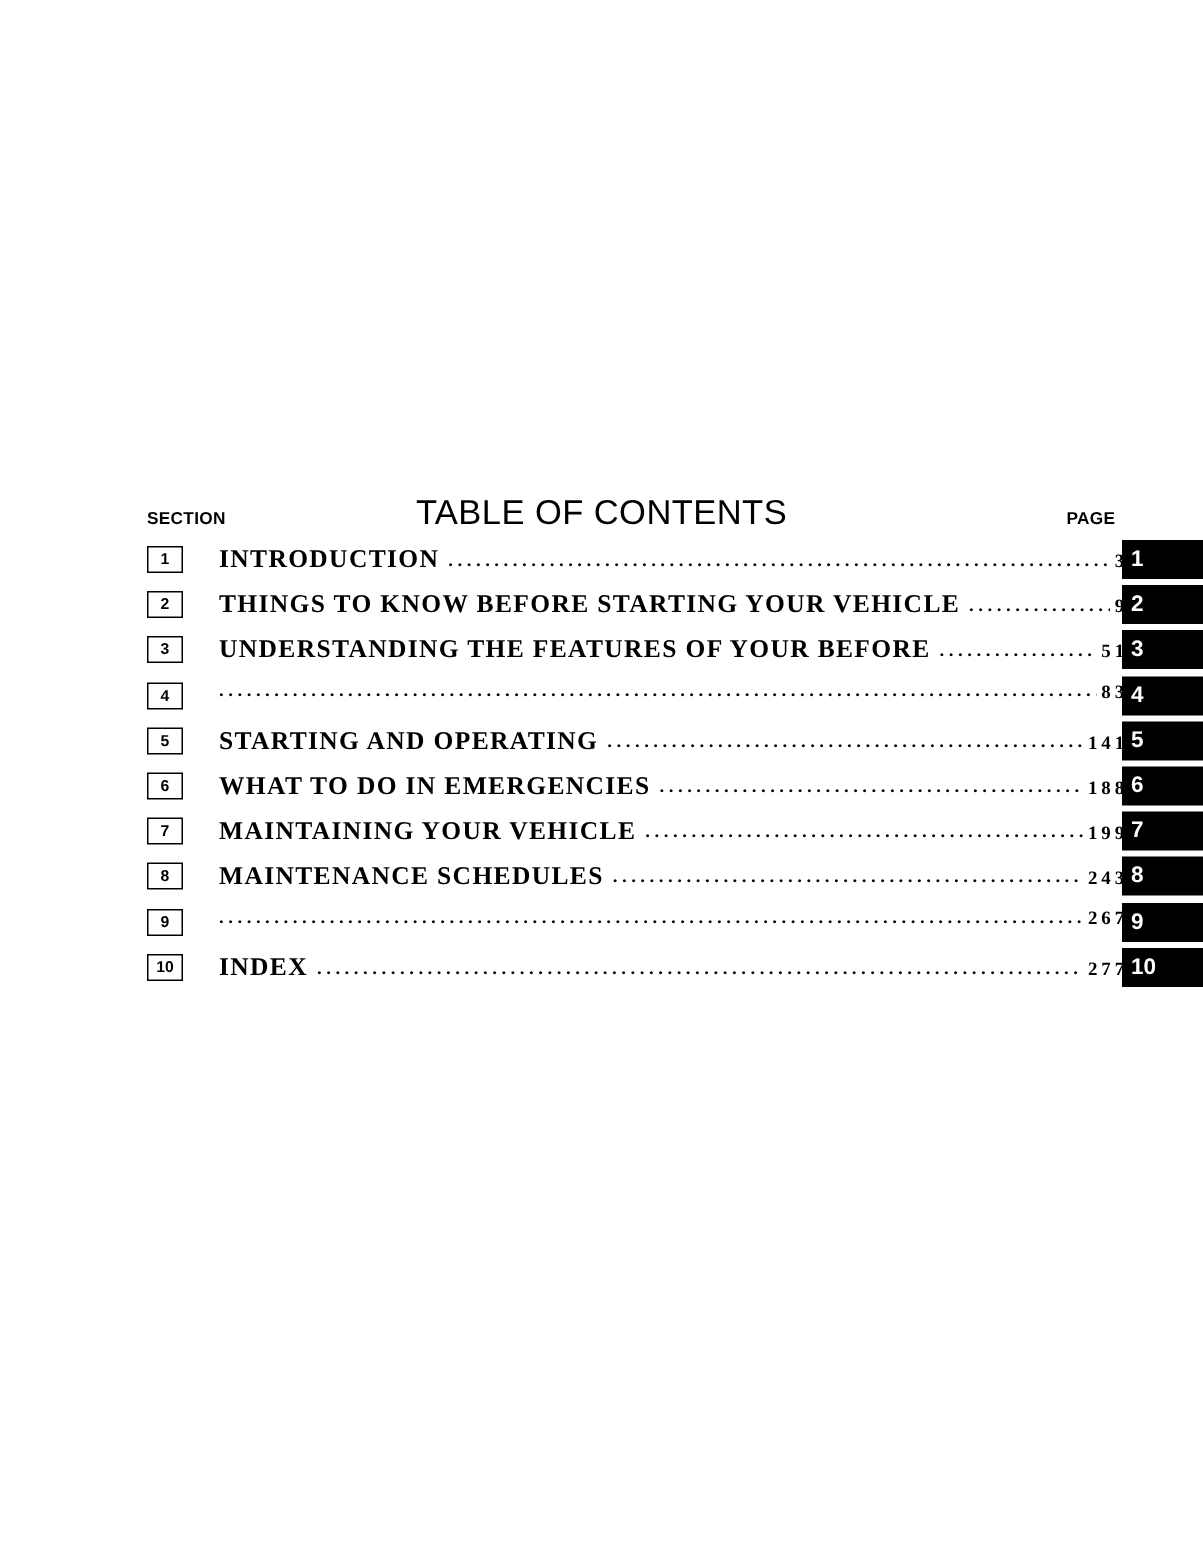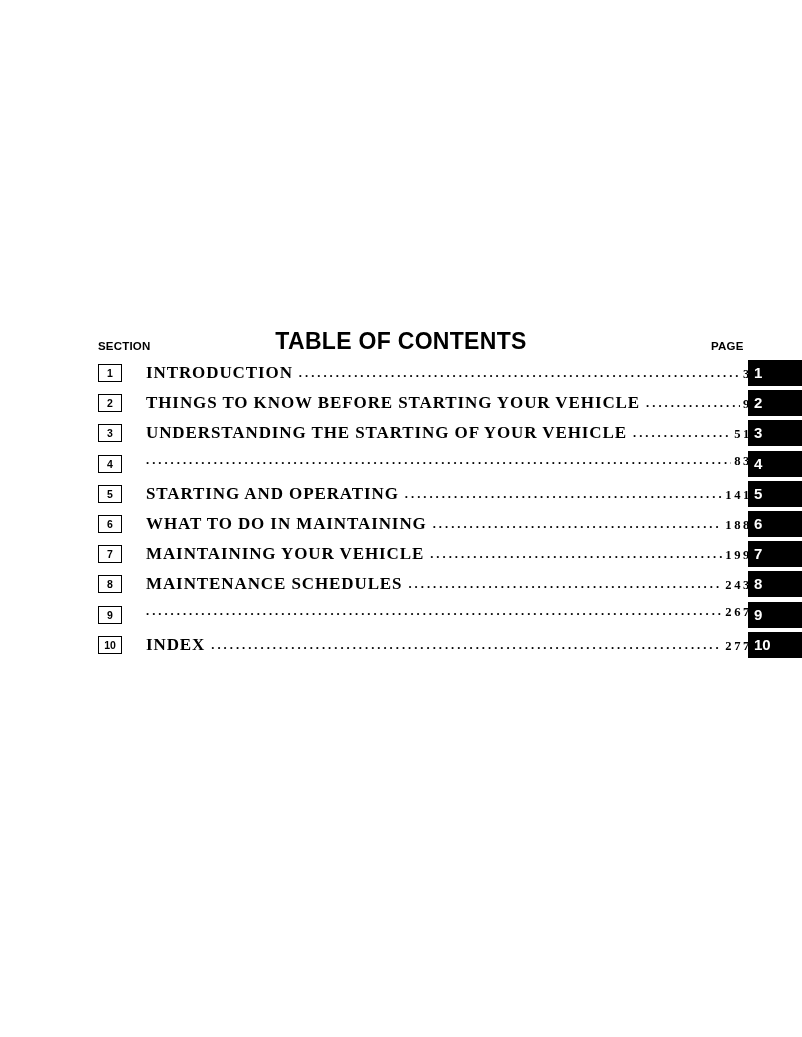--- a/index.html
+++ b/index.html
@@ -41,21 +41,21 @@
     font-size: 11.5px;
     letter-spacing: 0.2px;
   }
   .toc-title {
     position: absolute;
     left: 0;
     top: 328px;
     width: 802px;
     text-align: center;
     font-family: "Liberation Sans", sans-serif;
-    font-weight: bold;
+    font-weight: normal;
     font-size: 23px;
     letter-spacing: 0.3px;
   }
   .label-page {
     position: absolute;
     left: 711px;
     top: 340px;
     font-family: "Liberation Sans", sans-serif;
     font-weight: bold;
     font-size: 11.5px;
@@ -174,21 +174,21 @@
         <span class="entry-title">THINGS TO KNOW BEFORE STARTING YOUR VEHICLE</span>
         <span class="dots">............................................................................................................................</span>
         <span class="entry-page">9</span>
       </div>
       <div class="tab">2</div>
     </div>
 
     <div class="toc-row">
       <div class="sec-box">3</div>
       <div class="entry">
-        <span class="entry-title">UNDERSTANDING THE STARTING OF YOUR VEHICLE</span>
+        <span class="entry-title">UNDERSTANDING THE FEATURES OF YOUR BEFORE</span>
         <span class="dots">............................................................................................................................</span>
         <span class="entry-page">51</span>
       </div>
       <div class="tab">3</div>
     </div>
 
     <div class="toc-row">
       <div class="sec-box">4</div>
       <div class="entry">
         <span class="dots">............................................................................................................................</span>
@@ -203,21 +203,21 @@
         <span class="entry-title">STARTING AND OPERATING</span>
         <span class="dots">............................................................................................................................</span>
         <span class="entry-page">141</span>
       </div>
       <div class="tab">5</div>
     </div>
 
     <div class="toc-row">
       <div class="sec-box">6</div>
       <div class="entry">
-        <span class="entry-title">WHAT TO DO IN MAINTAINING</span>
+        <span class="entry-title">WHAT TO DO IN EMERGENCIES</span>
         <span class="dots">............................................................................................................................</span>
         <span class="entry-page">188</span>
       </div>
       <div class="tab">6</div>
     </div>
 
     <div class="toc-row">
       <div class="sec-box">7</div>
       <div class="entry">
         <span class="entry-title">MAINTAINING YOUR VEHICLE</span>

